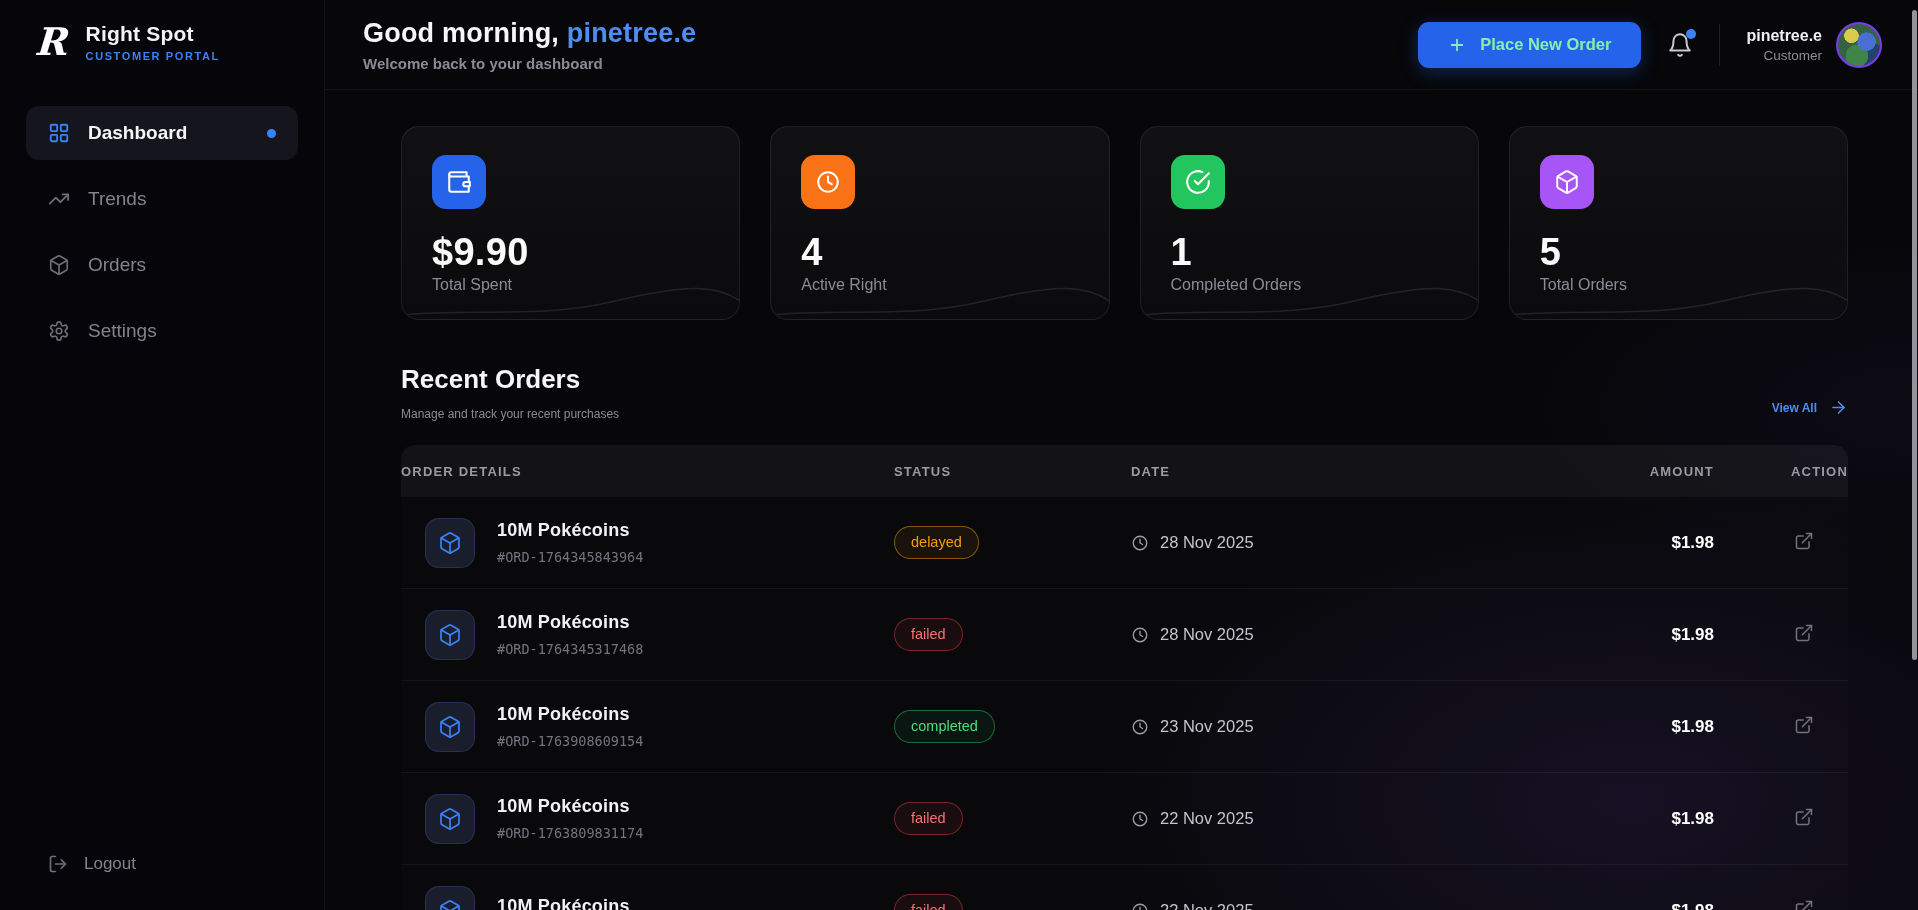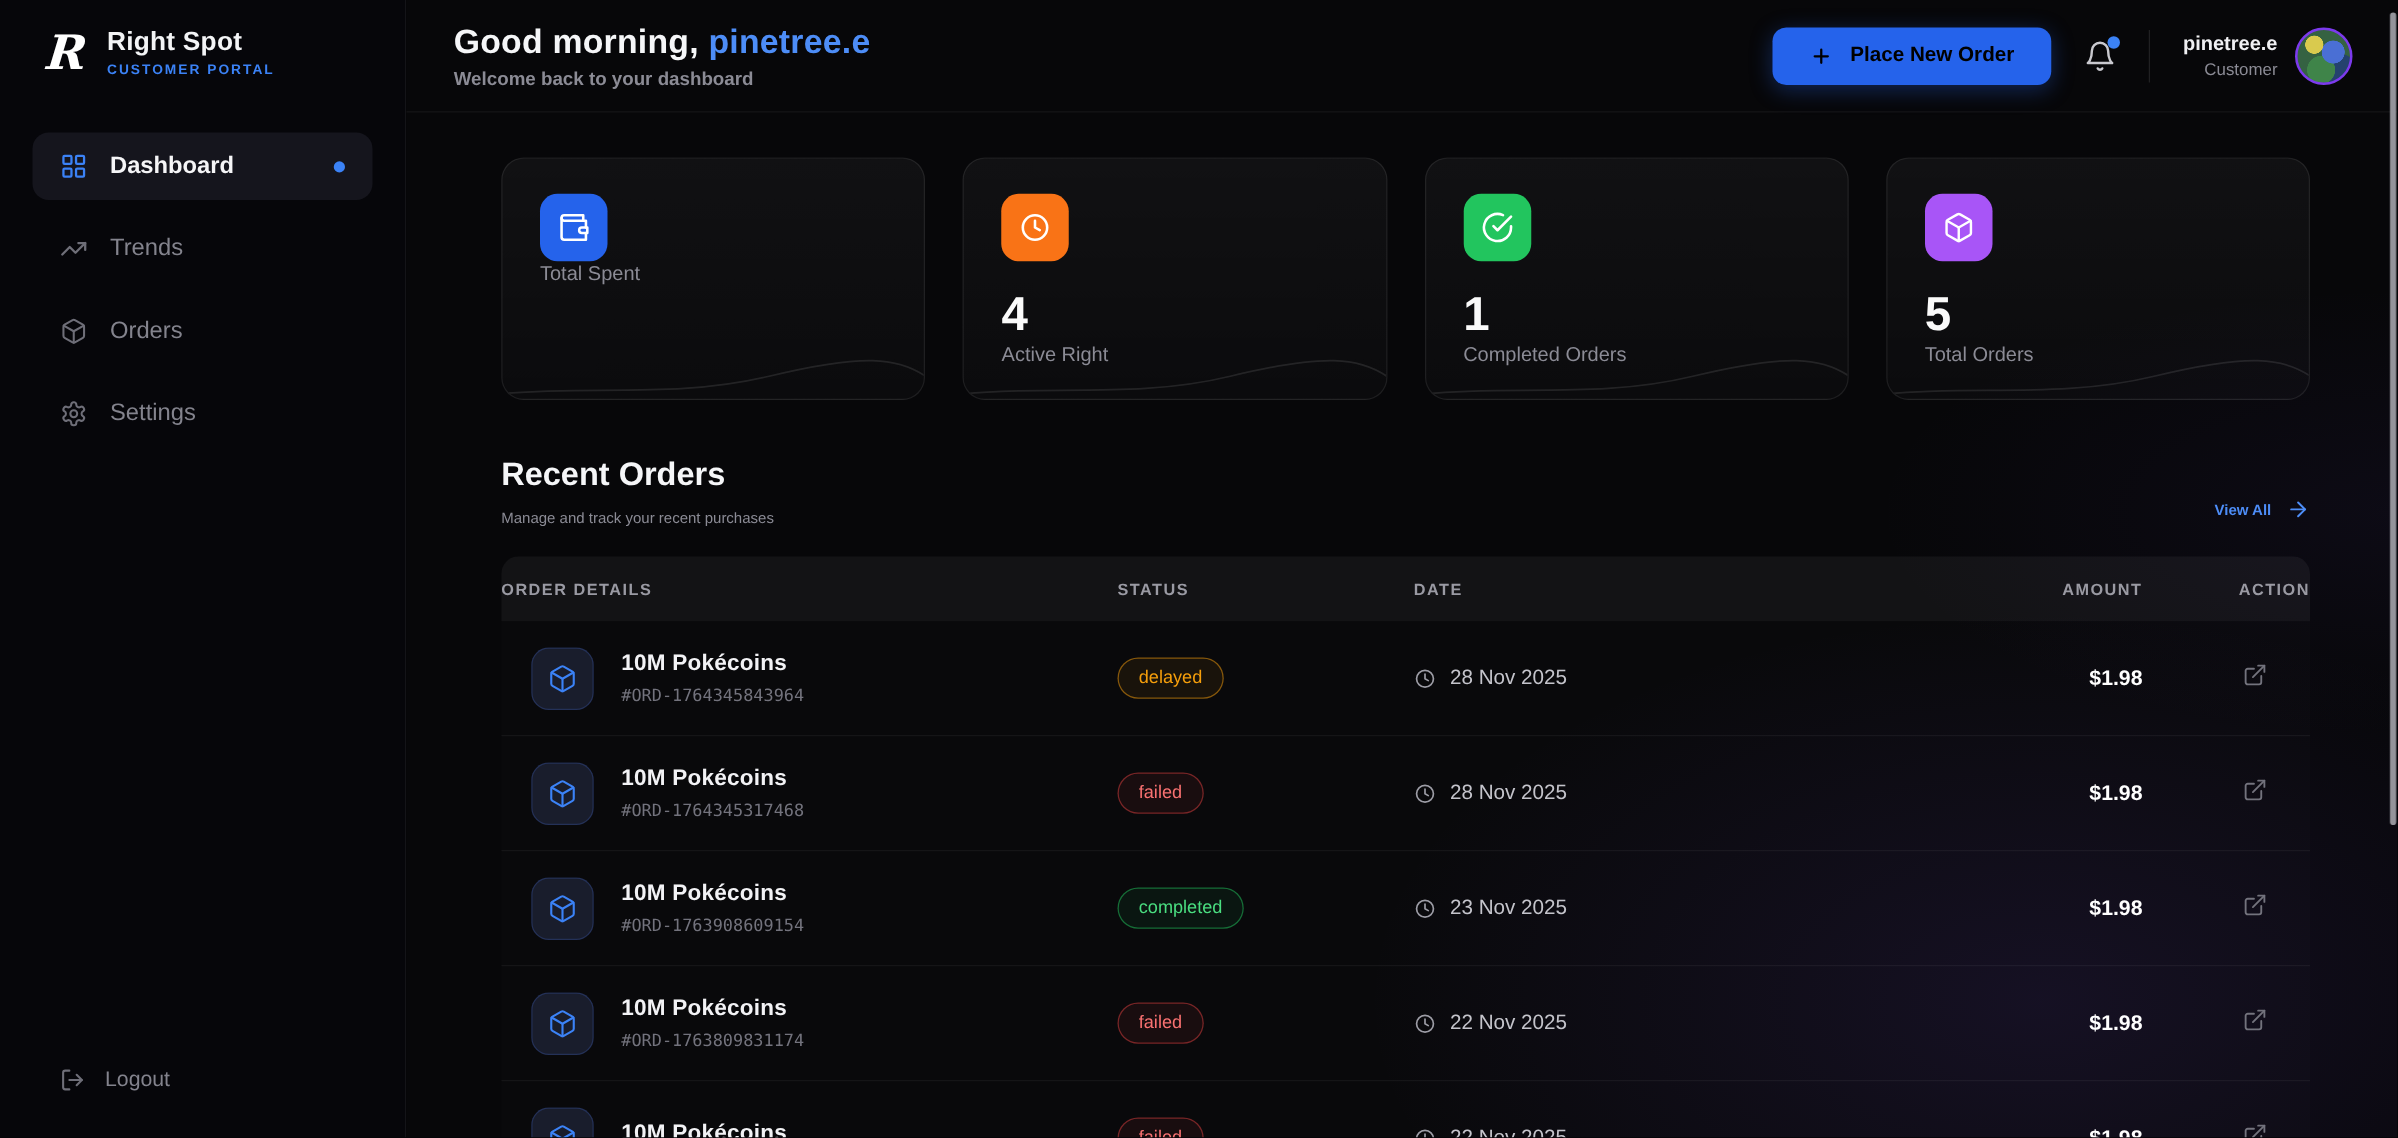--- a/index.html
+++ b/index.html
@@ -58,21 +58,21 @@
     height:90px; display:flex; align-items:center; justify-content:space-between;
     padding:0 36px 0 38px; border-bottom:1px solid rgba(255,255,255,0.06);
   }
   .greeting-title { font-size:27px; font-weight:bold; color:#f5f6f8; letter-spacing:.2px; }
   .greeting-title .uname { color:#4d8df7; }
   .greeting-sub { font-size:15px; color:#8b8b95; margin-top:6px;font-weight:bold; }
 
   .topbar-right { display:flex; align-items:center; gap:26px; }
   .btn-new-order {
     display:flex; align-items:center; gap:14px;
-    background:#2563eb; border:none; color:#000000; cursor:pointer;
+    background:#2563eb; border:none; color:#86efac; cursor:pointer;
     font-family:inherit; font-size:16.5px; font-weight:bold;
     padding:0 30px; height:46px; border-radius:11px;
     box-shadow:0 4px 18px rgba(37,99,235,0.35);
   }
   .btn-new-order .plus { width:18px; height:18px; }
   .bell-wrap { position:relative; width:26px; height:26px; color:#c9c9cf; cursor:pointer; }
   .bell-dot { position:absolute; top:-3px; right:-3px; width:10px; height:10px; border-radius:50%; background:#3b82f6; }
   .v-divider { width:1px; height:42px; background:rgba(255,255,255,0.10); }
   .user-block { display:flex; align-items:center; gap:14px; cursor:pointer; }
   .user-meta { text-align:right; }
@@ -265,20 +265,21 @@
   <div class="content">
     <div class="stats-row" id="stats-row">
         <div class="stat-card">
     <div class="stat-icon" style="background: rgb(37, 99, 235);">
             <svg viewBox="0 0 24 24" fill="none" stroke="currentColor" stroke-width="1.9" stroke-linecap="round" stroke-linejoin="round">
               <path d="M21 12V7H5a2 2 0 0 1 0-4h14v4"></path>
               <path d="M3 5v14a2 2 0 0 0 2 2h16v-5"></path>
               <path d="M18 12a2 2 0 0 0 0 4h4v-4Z"></path>
             </svg>
           </div>
+    <div class="stat-value">$9.90</div>
     <div class="stat-label">Total Spent</div>
     <svg class="stat-wave" viewBox="0 0 340 44" preserveAspectRatio="none">
             <path d="M0 40 C 70 33, 140 44, 215 26 S 320 10, 344 28" stroke="rgba(255,255,255,0.10)" stroke-width="1.4" fill="none"></path>
           </svg>
   </div>
         <div class="stat-card">
     <div class="stat-icon" style="background: rgb(249, 115, 22);">
             <svg viewBox="0 0 24 24" fill="none" stroke="currentColor" stroke-width="1.9" stroke-linecap="round" stroke-linejoin="round">
               <circle cx="12" cy="12" r="9"></circle>
               <polyline points="12 7 12 12 15.5 14"></polyline>

